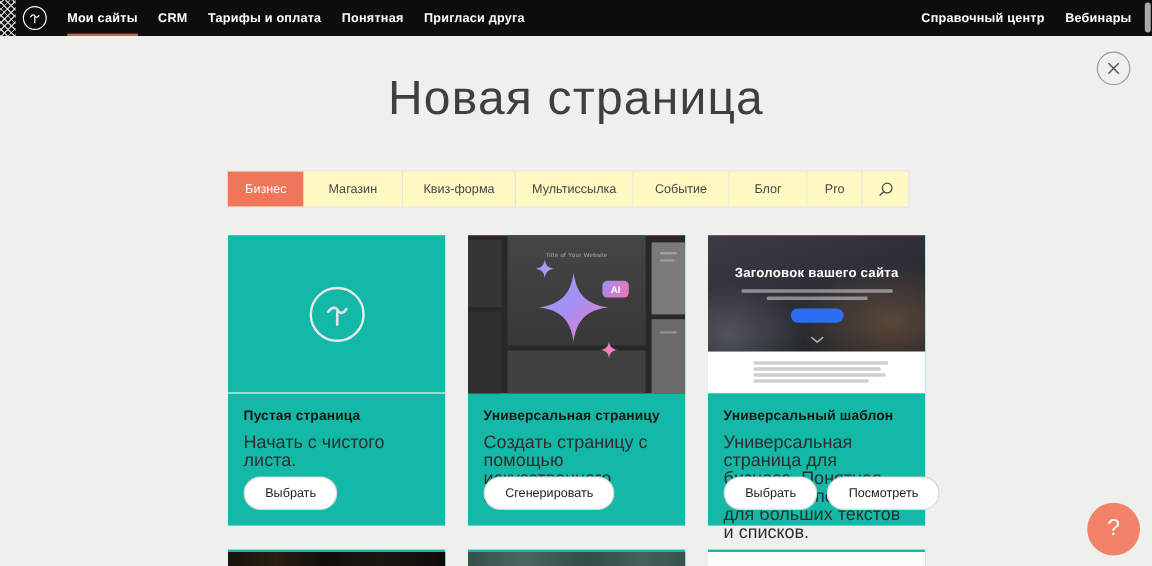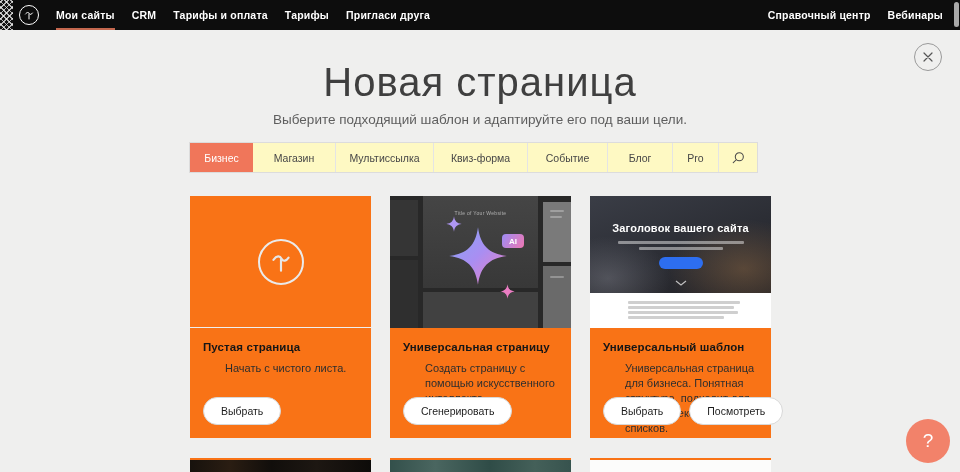--- a/index.html
+++ b/index.html
@@ -54,32 +54,32 @@
   }
   .tab {
     display:flex; align-items:center; justify-content:center; font-size:10.5px; color:#474747;
     border-right:1px solid #e4e4e4; cursor:pointer; background:#fef9c3; white-space:nowrap;
   }
   .tab:last-child { border-right:none; }
   .tab.active { background:#f0765a; color:#fff; border-right:none; }
   .t0{width:63px} .t1{width:83px} .t2{width:98px} .t3{width:94px} .t4{width:80px} .t5{width:65px} .t6{width:46px} .t7{width:38px}
 
   
-  .card { position:absolute; width:181px; height:242px; background:#f97316; top:196px; }
+  .card { position:absolute; width:181px; height:242px; background:#14b8a6; top:196px; }
   .card.c1{left:190px} .card.c2{left:390px} .card.c3{left:590px}
   .card-preview { position:relative; width:181px; height:132px; overflow:hidden; }
   .c1 .card-preview { border-bottom:1px solid #efefef; }
   .placeholder-logo {
     position:absolute; left:50%; top:50%; transform:translate(-50%,-50%);
     width:46px; height:46px; border:2px solid #eaeaea; border-radius:50%;
     display:flex; align-items:center; justify-content:center;
   }
   .card-body { position:relative; padding:13px 6px 0 13px; height:110px; }
   .card-title { font-size:11.5px; font-weight:700; color:#161616; letter-spacing:.1px; }
-  .card-desc { margin-top:8px; font-size:11px; line-height:15px; color:#2e2e2e; padding-right:6px;margin-left:22px; }
+  .card-desc { margin-top:8px; font-size:15px; line-height:15px; color:#2e2e2e; padding-right:6px; }
   .card-actions { position:absolute; left:13px; bottom:13px; display:flex; gap:8px;margin-top:36px; }
   .pill-btn {
     height:28px; padding:0 17px; border-radius:14px; border:1px solid #d8d8d8; background:#fff;
     font-size:10.5px; color:#1c1c1c; cursor:pointer; font-family:"Liberation Sans", sans-serif;
     display:flex; align-items:center; white-space:nowrap;
   }
 
   
   .collage { position:absolute; inset:0; background:#282828; }
   .tile { position:absolute; background:#3b3b3b; }
@@ -140,44 +140,43 @@
     <div class="logo-circle">
       <svg width="12" height="12" viewBox="0 0 24 24">
         <path d="M5 10 C8 6 11 6 12.5 9 C14 12 17 11 19 8" stroke="#fff" stroke-width="2" fill="none" stroke-linecap="round"></path>
         <path d="M12 10 L12 20" stroke="#fff" stroke-width="2" fill="none" stroke-linecap="round"></path>
       </svg>
     </div>
     <nav class="nav-left">
       <span class="nav-item active">Мои сайты</span>
       <span class="nav-item">CRM</span>
       <span class="nav-item">Тарифы и оплата</span>
-      <span class="nav-item">Тарифы</span>
+      <span class="nav-item">Понятная</span>
       <span class="nav-item">Пригласи друга</span>
     </nav>
     <nav class="nav-right">
       <span class="nav-item">Справочный центр</span>
       <span class="nav-item">Вебинары</span>
     </nav>
     <div class="scroll-thumb"></div>
   </header>
 
   <button class="close-btn">
     <svg width="12" height="12" viewBox="0 0 12 12">
       <path d="M2 2 L10 10 M10 2 L2 10" stroke="#555" stroke-width="1.2" stroke-linecap="round"></path>
     </svg>
   </button>
 
   <h1 class="page-title">Новая страница</h1>
-  <p class="page-subtitle">Выберите подходящий шаблон и адаптируйте его под ваши цели.</p>
 
   <div class="tabs">
     <div class="tab t0 active">Бизнес</div>
     <div class="tab t1">Магазин</div>
+    <div class="tab t3">Квиз-форма</div>
     <div class="tab t2">Мультиссылка</div>
-    <div class="tab t3">Квиз-форма</div>
     <div class="tab t4">Событие</div>
     <div class="tab t5">Блог</div>
     <div class="tab t6">Pro</div>
     <div class="tab t7">
       <svg width="14" height="14" viewBox="0 0 16 16">
         <circle cx="9.5" cy="6.5" r="4.6" stroke="#4a4a4a" stroke-width="1.2" fill="none"></circle>
         <path d="M6 10 L2.6 13.4" stroke="#4a4a4a" stroke-width="1.2" stroke-linecap="round"></path>
       </svg>
     </div>
   </div>

